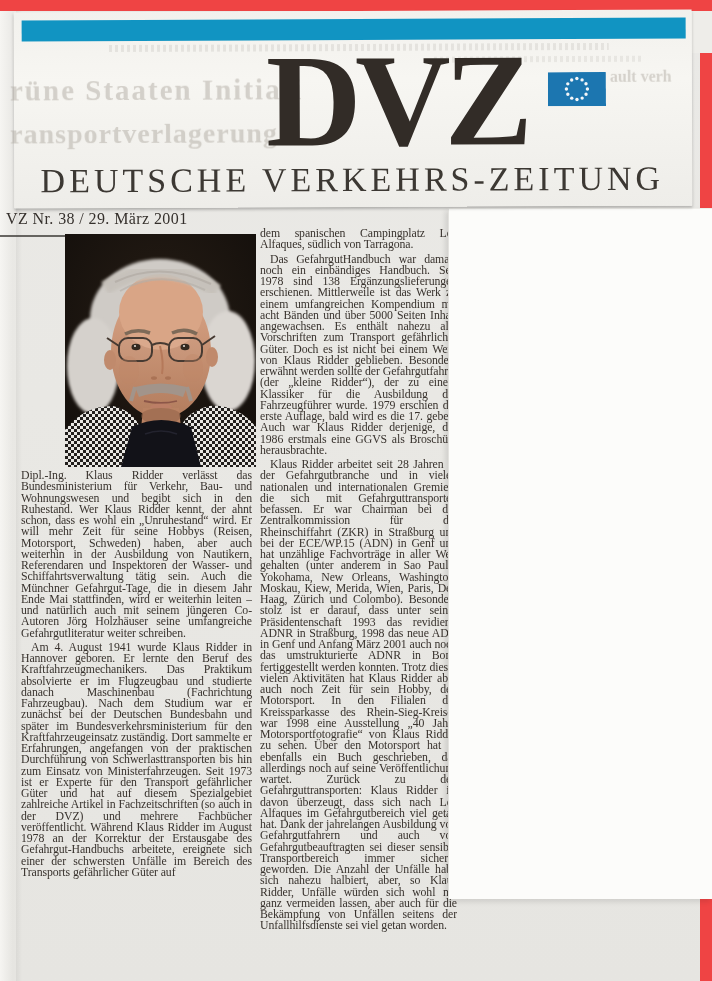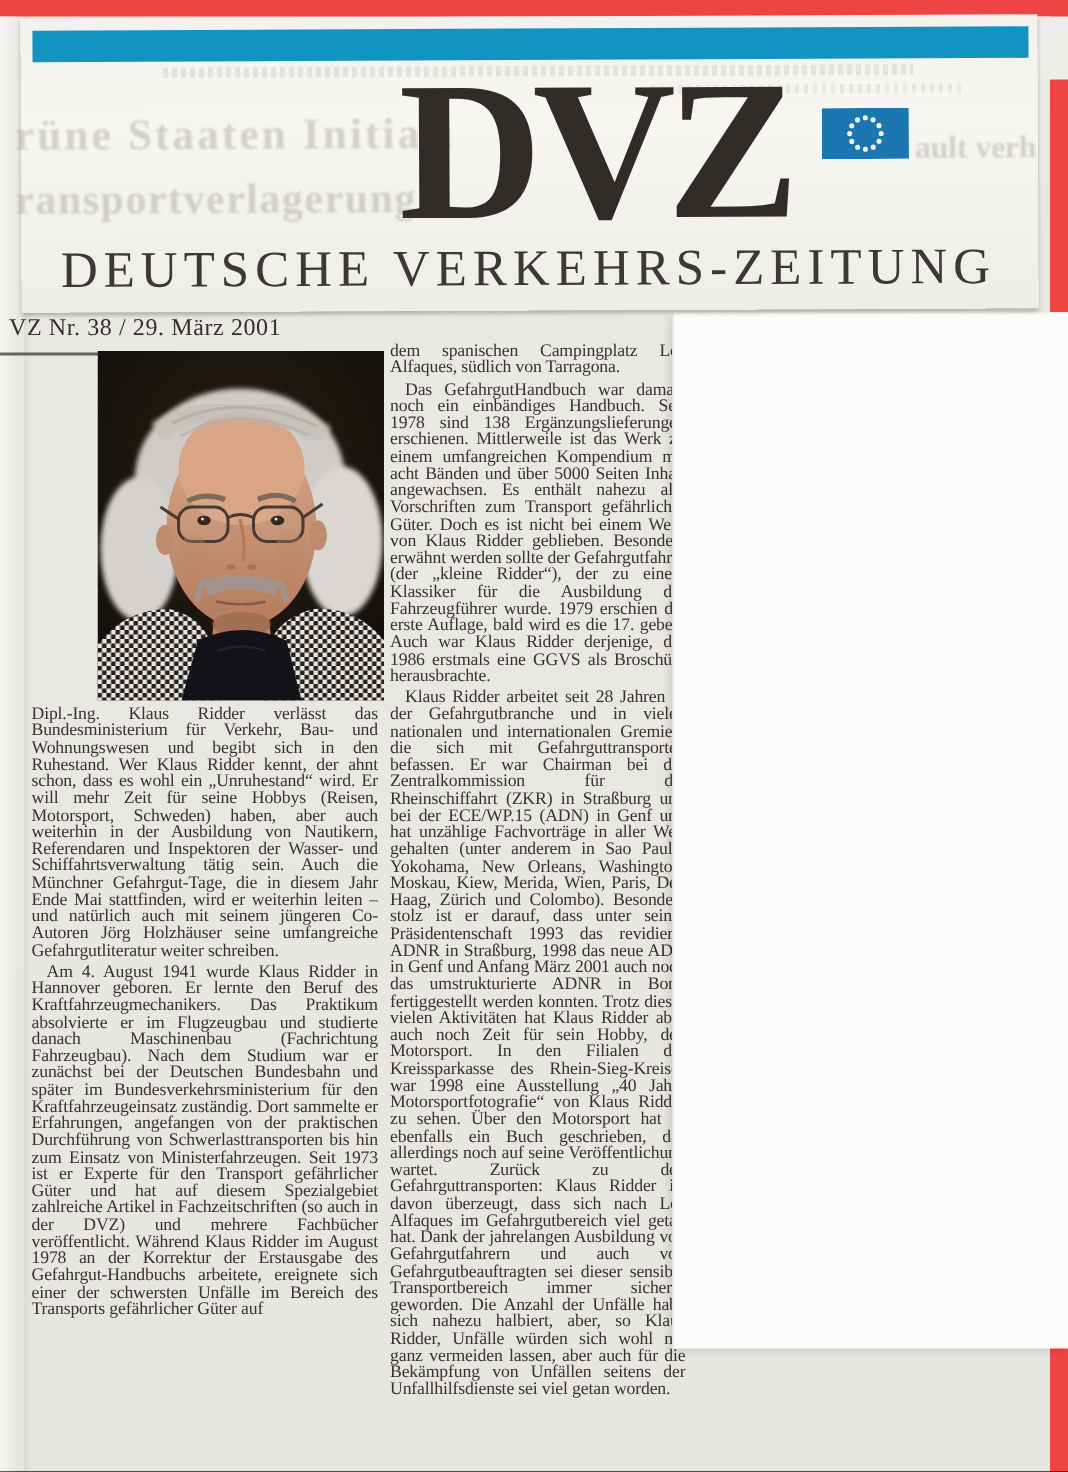--- a/index.html
+++ b/index.html
@@ -19,21 +19,21 @@
   #corner-patch{position:absolute;left:692px;top:11px;width:20px;height:42px;background:#eeede9;z-index:2;}
   
   #masthead{position:absolute;left:14px;top:11px;width:678px;height:196px;z-index:10;
     background:linear-gradient(180deg,#f2f1ed,#f7f6f2 35%,#eeede9);
     transform:rotate(-0.25deg);box-shadow:0 2px 3px rgba(0,0,0,0.25);}
   #cyan-bar{position:absolute;left:8px;top:8px;width:664px;height:21px;background:#1194c2;}
   .ghost{position:absolute;color:#aaa49b;opacity:.45;filter:blur(.7px);
     font-weight:bold;white-space:nowrap;z-index:1;}
   .ghost.g1{left:-4px;top:62px;font-size:29px;letter-spacing:2px;}
   .ghost.g2{left:-4px;top:106px;font-size:28px;letter-spacing:1px;}
-  .ghost.g3{left:596px;top:76px;font-size:21px;text-align:center;}
+  .ghost.g3{left:596px;top:58px;font-size:16px;text-align:center;}
   .smudge{position:absolute;height:7px;opacity:.12;z-index:1;
     background:repeating-linear-gradient(90deg,#6d675f 0 3px,transparent 3px 6px);}
   .smudge.s1{left:95px;top:33px;width:500px;}
   .smudge.s2{left:420px;top:46px;width:210px;height:6px;opacity:.10;}
   #dvz-logo{position:absolute;left:252px;top:24px;z-index:2;font-weight:bold;
     font-size:132px;line-height:132px;letter-spacing:-6px;color:#322c27;}
   #eu-flag{position:absolute;left:534px;top:62px;width:58px;height:34px;z-index:3;}
   #paper-name{position:absolute;left:8px;top:150px;width:660px;text-align:center;z-index:2;
     font-size:34px;letter-spacing:4px;color:#3c3833;white-space:nowrap;}
   

